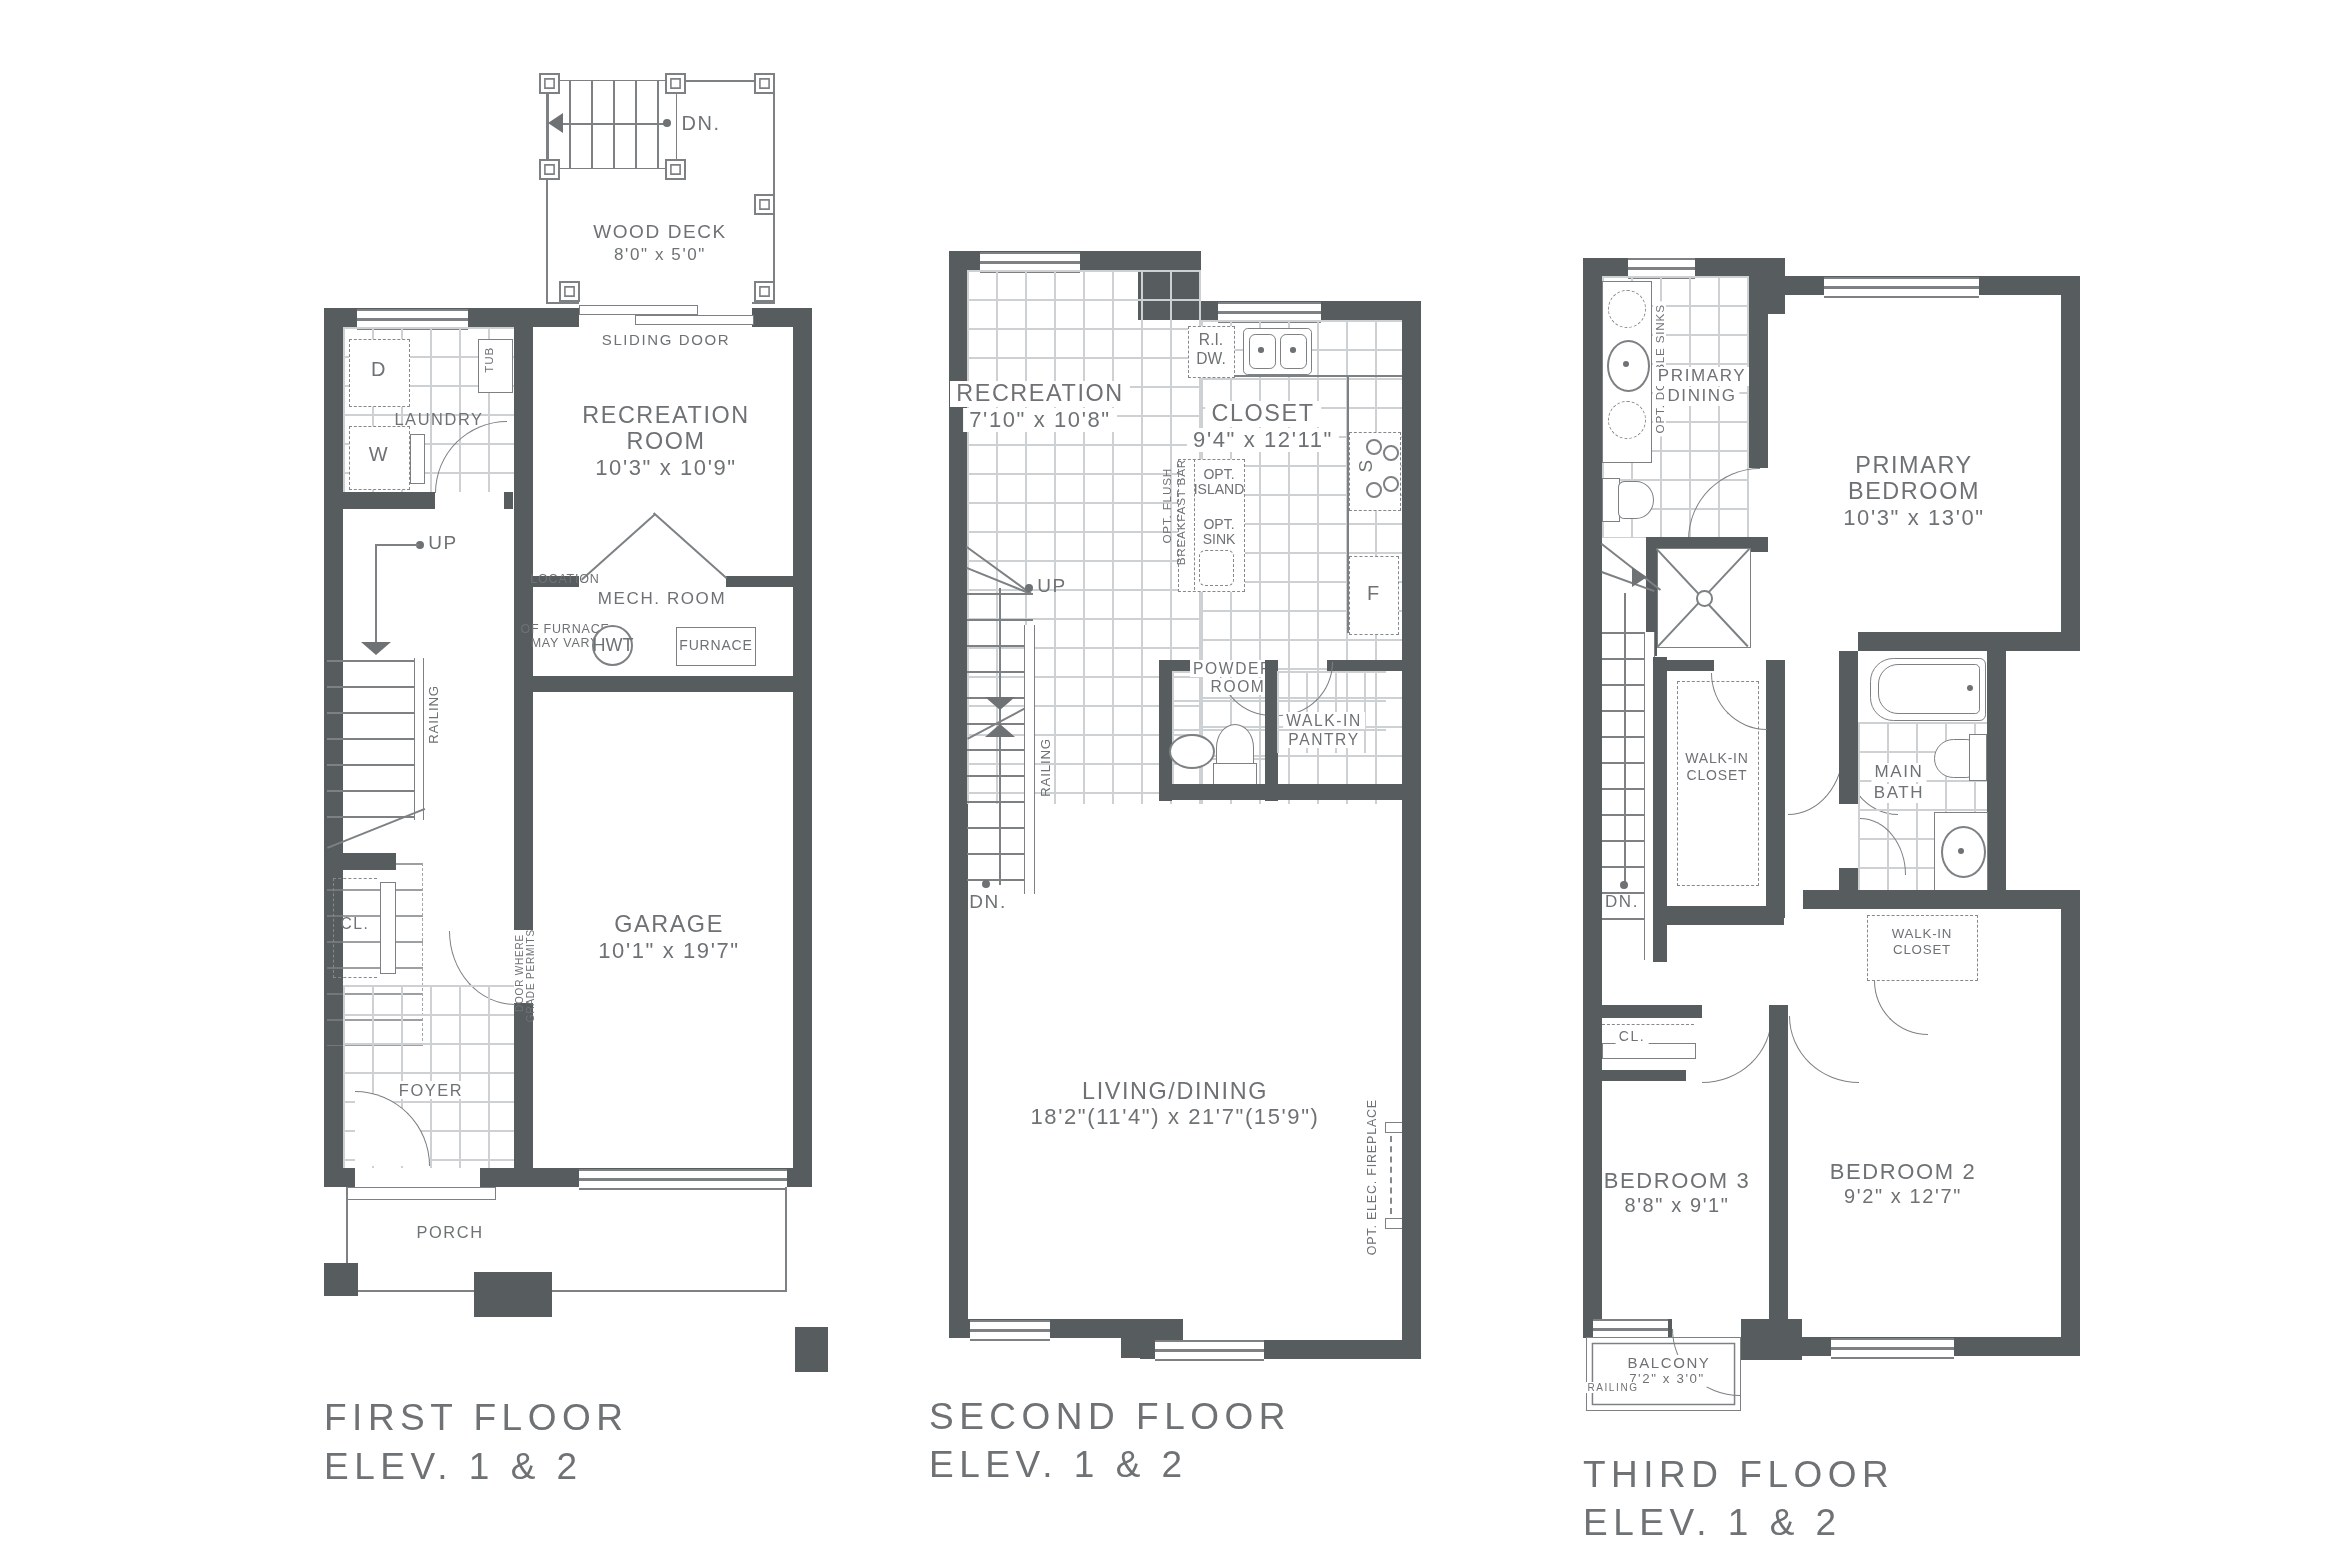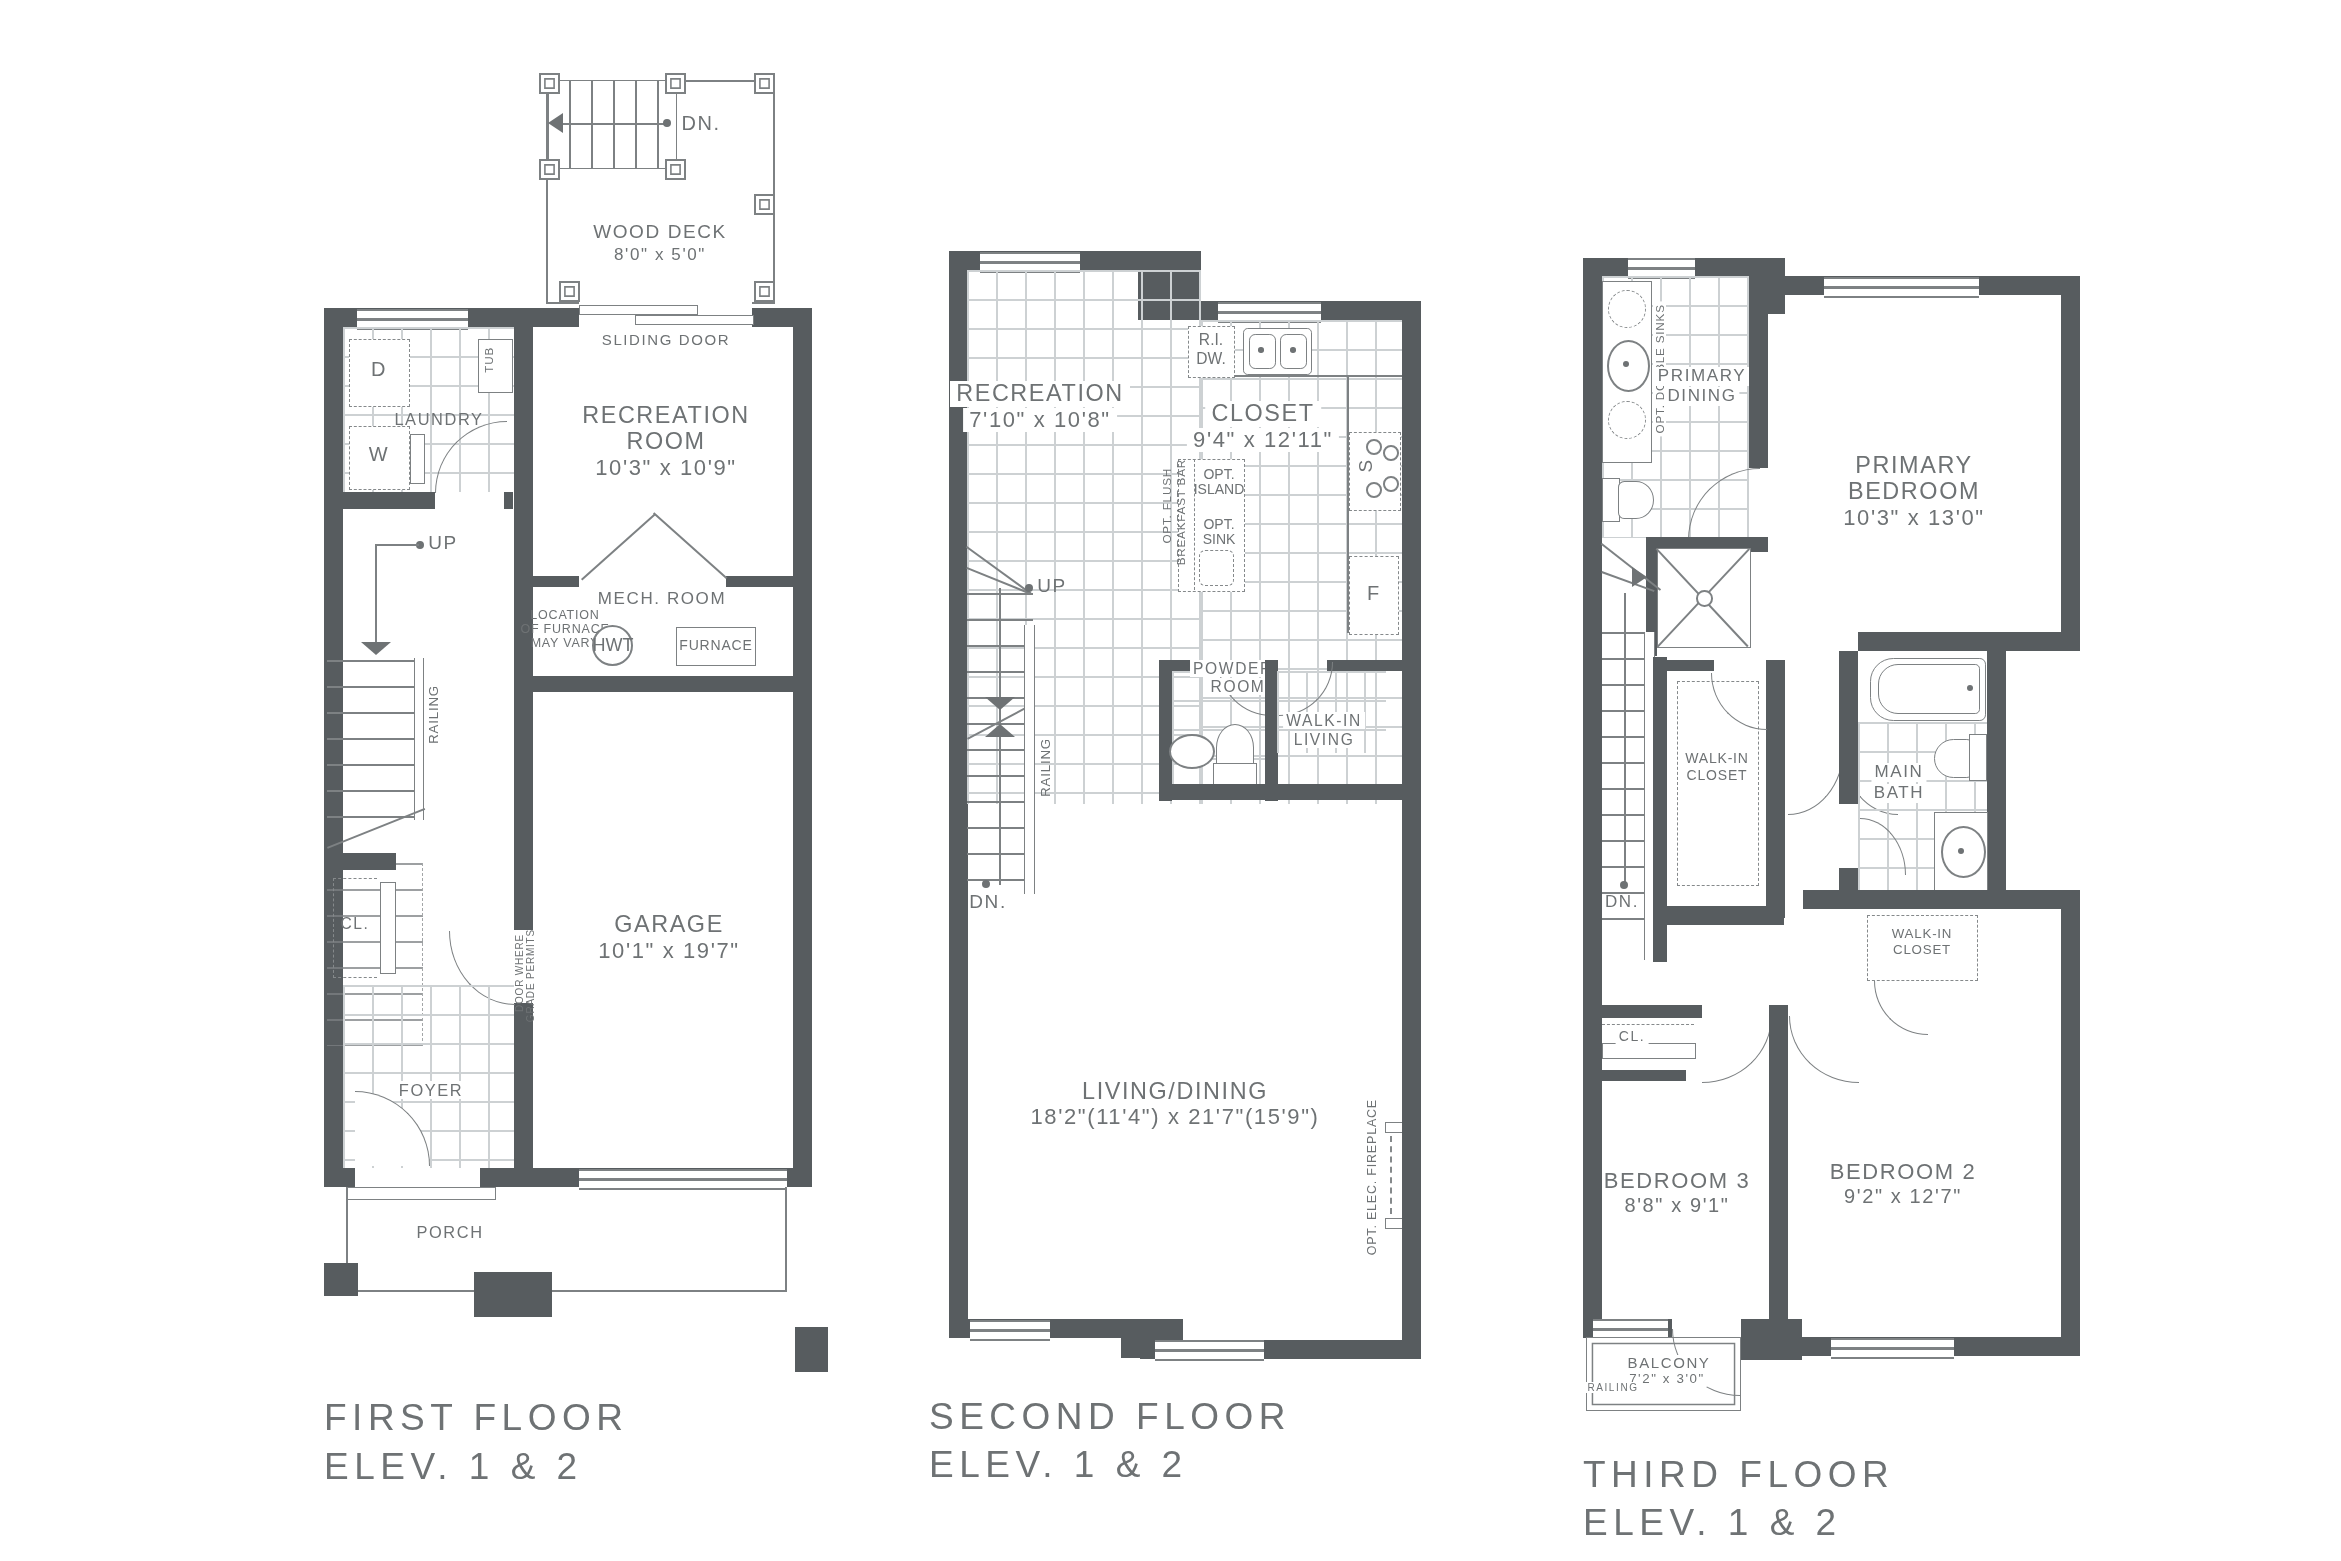--- a/index.html
+++ b/index.html
@@ -98,21 +98,21 @@
 
     <div class="lbl" style="left:666px;top:403px;font-size:23.4px">RECREATION</div>
     <div class="lbl" style="left:666px;top:429px;font-size:23.4px">ROOM</div>
     <div class="lbl" style="left:666px;top:456px;font-size:22px">10'3" x 10'9"</div>
 
     <div class="wall" style="left:532px;top:576px;width:47px;height:11px"></div>
     <div class="wall" style="left:726px;top:576px;width:67px;height:11px"></div>
     <div class="rl" style="left:581px;top:579px;width:98px;transform:rotate(-41.8deg)"></div>
     <div class="rl" style="left:726px;top:579px;width:98px;transform:rotate(-138.2deg)"></div>
     <div class="lbl" style="left:662px;top:590px;font-size:17px">MECH. ROOM</div>
-    <div class="lbl" style="left:565px;top:609px;font-size:12.5px;letter-spacing:0.8px">LOCATION</div>
+    <div class="lbl" style="left:565px;top:573px;font-size:12.5px;letter-spacing:0.8px">LOCATION</div>
     <div class="lbl" style="left:565px;top:623px;font-size:12.5px;letter-spacing:0.8px">OF FURNACE</div>
     <div class="lbl" style="left:565px;top:637px;font-size:12.5px;letter-spacing:0.8px">MAY VARY</div>
     <div class="circ" style="left:592px;top:625px;width:37px;height:37px"></div>
     <div class="lbl" style="left:613px;top:636px;font-size:18px;letter-spacing:0">HWT</div>
     <div class="thinbox" style="left:676px;top:627px;width:78px;height:37px"></div>
     <div class="lbl" style="left:716px;top:638px;font-size:14px;letter-spacing:0.8px">FURNACE</div>
     <div class="wall" style="left:514px;top:676px;width:279px;height:15.6px"></div>
 
     <div class="lbl" style="left:669px;top:912px;font-size:23.4px">GARAGE</div>
     <div class="lbl" style="left:669px;top:939px;font-size:22px">10'1" x 19'7"</div>
@@ -226,21 +226,21 @@
     <div class="lbl" style="left:1233px;top:660px;font-size:15.6px;background:#fff;padding:0 3.1px">POWDER</div>
     <div class="lbl" style="left:1238px;top:678px;font-size:15.6px;background:#fff;padding:0 3.1px">ROOM</div>
     <div class="circ" style="left:1169px;top:734px;width:42px;height:31px;border-radius:50%"></div>
     <div class="thinbox" style="left:1216px;top:724px;width:36px;height:45px;border-radius:50% 50% 6.2px 6.2px"></div>
     <div class="thinbox" style="left:1213px;top:763px;width:42px;height:20px"></div>
     <div class="wall" style="left:1265px;top:660px;width:12.5px;height:141px"></div>
     <div class="wall" style="left:1327px;top:660px;width:75px;height:11px"></div>
     <div class="tile" style="left:1277px;top:671px;width:109px;height:82px"></div>
     <div class="arc br" style="left:1279px;top:662px;width:53px;height:53px"></div>
     <div class="lbl" style="left:1324px;top:712px;font-size:15.6px;background:#fff;padding:0 3.1px">WALK-IN</div>
-    <div class="lbl" style="left:1324px;top:731px;font-size:15.6px;background:#fff;padding:0 3.1px">LIVING</div>
+    <div class="lbl" style="left:1324px;top:731px;font-size:15.6px;background:#fff;padding:0 3.1px">PANTRY</div>
     <div class="wall" style="left:1159px;top:784px;width:262px;height:15.6px"></div>
 
     <div class="lbl" style="left:1175px;top:1079px;font-size:23.4px">LIVING/DINING</div>
     <div class="lbl" style="left:1175px;top:1105px;font-size:22px">18'2"(11'4") x 21'7"(15'9")</div>
     <div class="vt" style="left:1365px;top:1099px;font-size:12.5px">OPT. ELEC. FIREPLACE</div>
     <div class="thinbox" style="left:1385px;top:1122px;width:15.6px;height:9.4px;border-right:none"></div>
     <div style="position:absolute;left:1390px;top:1136px;width:0;height:78px;border-left:2.3px dashed #85898b"></div>
     <div class="thinbox" style="left:1385px;top:1218px;width:15.6px;height:9.4px;border-right:none"></div>
 
     <div class="title" style="left:929px;top:1396px">SECOND FLOOR</div>

